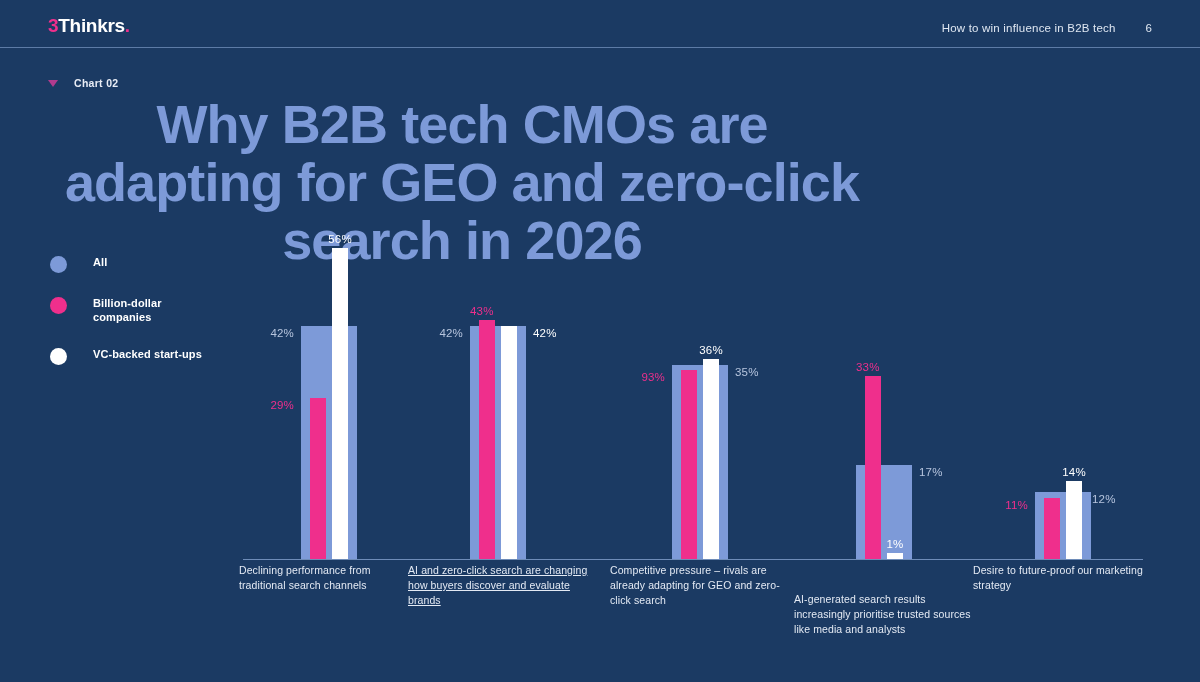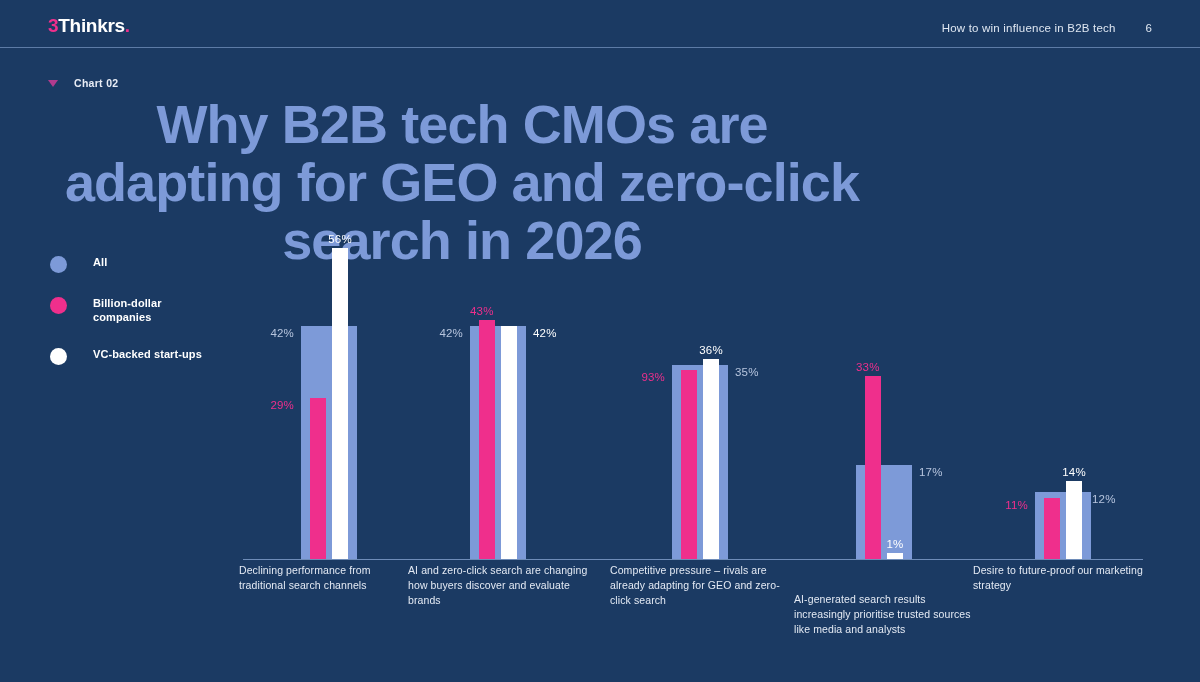--- a/index.html
+++ b/index.html
@@ -179,18 +179,18 @@
         <div class="bar bar-all" style="left: 0px; width: 56px; height: 66.5806px;"></div>
         <div class="bar bar-bil" style="left: 9px; width: 16px; height: 61.0323px;"></div>
         <div class="bar bar-vc" style="left: 31px; width: 16px; height: 77.6774px;"></div>
         <div class="vlabel vl-all" style="left: 57px; bottom: 53.5806px;">12%</div>
         <div class="vlabel vl-bil" style="right: 63px; bottom: 48.0323px;">11%</div>
         <div class="vlabel vl-vc" style="left: 39px; transform: translateX(-50%); bottom: 80.6774px;">14%</div>
       </div>
     </div>
   <div id="cats-host">
       <div class="cat" style="left: -4px; width: 180px;">Declining performance from traditional search channels</div>
-      <div class="cat" style="left: 165px; width: 180px;">AI and zero-click search are changing how buyers discover and evaluate brands</div>
+      <div class="cat" style="left: 165px; width: 180px; text-decoration: underline;">AI and zero-click search are changing how buyers discover and evaluate brands</div>
       <div class="cat" style="left: 367px; width: 180px;">Competitive pressure – rivals are already adapting for GEO and zero-click search</div>
       <div class="cat" style="left: 551px; width: 180px; margin-top: 29px;">AI-generated search results increasingly prioritise trusted sources like media and analysts</div>
       <div class="cat" style="left: 730px; width: 180px;">Desire to future-proof our marketing strategy</div>
     </div>
 </div>
 
 </body></html>

